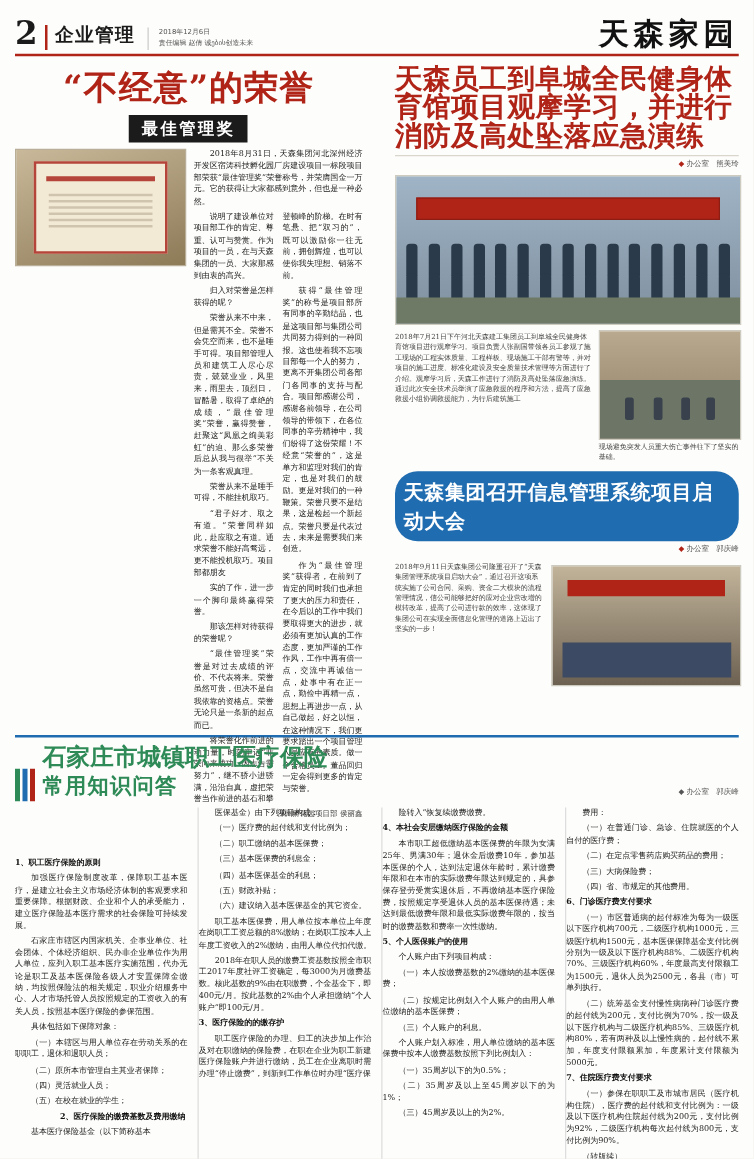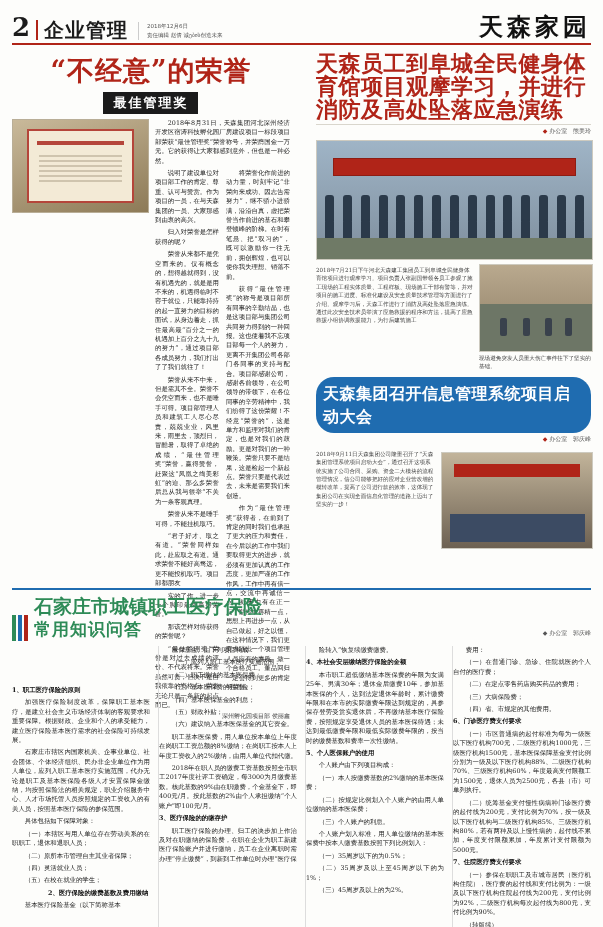--- a/index.html
+++ b/index.html
@@ -22,22 +22,22 @@
     border-bottom:2px solid #b02418;
     padding-bottom:3px;
     height:30px;
   }
   .pagenum{
     font-family:"DejaVu Serif","Liberation Serif",serif;
     font-size:26px;font-weight:bold;color:#1b1b1b;
     line-height:26px;margin-right:6px;
   }
   .section-title{
-    font-family:Liberation Serif, serif;
-    font-size:20px;font-weight:bold;color:#1b1b1b;
+    font-family:Liberation Mono, monospace;
+    font-size:15px;font-weight:bold;color:#1b1b1b;
     letter-spacing:1px;
     border-left:2px solid #b02418;
     padding-left:6px;
     line-height:20px;
   }
   .masthead-meta{
     font-size:5.5px;color:#555;margin-left:10px;line-height:9px;
     border-left:1px solid #ccc;padding-left:8px;
   }
   .masthead-meta div{white-space:nowrap;}
@@ -206,21 +206,20 @@
         </div>
       </div>
 
       <div class="article-text">
         <p>2018年8月31日，天森集团河北深州经济开发区宿涛科技孵化园厂房建设项目一标段项目部荣获“最佳管理奖”荣誉称号，并荣膺国金一万元。它的获得让大家都感到意外，但也是一种必然。</p>
       </div>
 
       <div class="article-text cols2" style="margin-top:3px;">
         <p>说明了建设单位对项目部工作的肯定、尊重、认可与赞赏。作为项目的一员，在与天森集团的一员、大家那感到由衷的高兴。</p>
         <p>归入对荣誉是怎样获得的呢？</p>
-        <p>荣誉从来都不是凭空而来的。仅有概念的，想得越就得到，没有机遇先的，就是是用不来的，机遇得临时不容于就位，只能靠持持的起一直努力的目标的面试，从身边着走，抓住最高最“百分之一的机遇加上百分之九十九的努力”，通过项目部各成员努力，我们打出了了我们就往了！</p>
         <p>荣誉从来不中来，但是需其不全。荣誉不会凭空而来，也不是唾手可得。项目部管理人员和建筑工人尽心尽责，兢兢业业，风里来，雨里去，顶烈日，冒酷暑，取得了卓绝的成绩，“最佳管理奖”荣誉，赢得赞誉，赶聚这“凤凰之绚美彩虹”的迫、那么多荣誉后总从我与很举”不关为一条客观真理。</p>
         <p>荣誉从来不是唾手可得，不能挂机取巧。</p>
         <p>“君子好才、取之有道。”荣誉同样如此，赴应取之有道。通求荣誉不能好高骛远，更不能投机取巧。项目部都朋友</p>
         <p>实的了作，进一步一个脚印最终赢得荣誉。</p>
         <p>那该怎样对待获得的荣誉呢？</p>
         <p>“最佳管理奖”荣誉是对过去成绩的评价、不代表将来。荣誉虽然可贵，但决不是自我依靠的资格点。荣誉无论只是一条新的起点而已。</p>
         <p>将荣誉化作前进的动力量，时刻牢记“非荣向来成功、因志告需努力”，继不骄小进骄满，沿沿自真，虚把荣誉当作前进的基石和攀登顿峰的阶梯。在时有笔悬、把“双习的”，既可以激励你一往无前，拥创辉煌，也可以使你我失理想、销落不前。</p>
         <p>获得“最佳管理奖”的称号是项目部所有同事的辛勤结晶，也是这项目部与集团公司共同努力得到的一种回报。这也使着我不忘项目部每一个人的努力，更离不开集团公司各部门各同事的支持与配合。项目部感谢公司，感谢各前领导，在公司领导的带领下，在各位同事的辛劳精神中，我们纷得了这份荣耀！不经意“荣誉的”，这是单方和监理对我们的肯定，也是对我们的鼓励。更是对我们的一种鞭策。荣誉只要不是结果，这是检起一个新起点。荣誉只要是代表过去，未来是需要我们来创造。</p>
         <p>作为“最佳管理奖”获得者，在前到了肯定的同时我们也承担了更大的压力和责任，在今后以的工作中我们要取得更大的进步，就必须有更加认真的工作态度，更加严谨的工作作风，工作中再有倍一点，交流中再诚信一点，处事中有在正一点，勤俭中再精一点，思想上再进步一点，从自己做起，好之以恒，在这种情况下，我们更要求踏出一个项目管理人员应有的素质。做一个合格员工。董品回归一定会得到更多的肯定与荣誉。</p>
       </div>
@@ -338,21 +337,21 @@
           <p>具体包括如下保障对象：</p>
           <p>（一）本辖区与用人单位存在劳动关系的在职职工，退休和退职人员；</p>
           <p>（二）原所本市管理自主其业者保障；</p>
           <p>（四）灵活就业人员；</p>
           <p>（五）在校在就业的学生；</p>
           <p class="qa-h" style="text-indent: 0px; margin-left: 36px;">2、医疗保险的缴费基数及费用缴纳</p>
           <p>基本医疗保险基金（以下简称基本</p>
         </div>
       <div style="flex:1;" class="divider-v" id="fc1">
           <p>医保基金）由下列项目构成：</p>
-          <p>（一）应列入职工基本医疗实施范围；</p>
+          <p>（一）医疗费的起付线和支付比例为；</p>
           <p>（二）职工缴纳的基本医保费；</p>
           <p>（三）基本医保费的利息金；</p>
           <p>（四）基本医保基金的利息；</p>
           <p>（五）财政补贴；</p>
           <p>（六）建议纳入基本医保基金的其它资金。</p>
           <p>职工基本医保费，用人单位按本单位上年度在岗职工工资总额的8%缴纳；在岗职工按本人上年度工资收入的2%缴纳，由用人单位代扣代缴。</p>
           <p>2018年在职人员的缴费工资基数按照全市职工2017年度社评工资确定，每3000为月缴费基数。核此基数的9%由在职缴费，个金基金下，即400元/月。按此基数的2%由个人承担缴纳“个人账户”即100元/月。</p>
           <p class="qa-h" style="text-indent: 0px;">3、医疗保险的的缴存护</p>
           <p>职工医疗保险的办理、归工的决步加上作治及对在职缴纳的保险费，在职在企业为职工新建医疗保险账户并进行缴纳，员工在企业离职时需办理“停止缴费”，到新到工作单位时办理“医疗保</p>
         </div>

